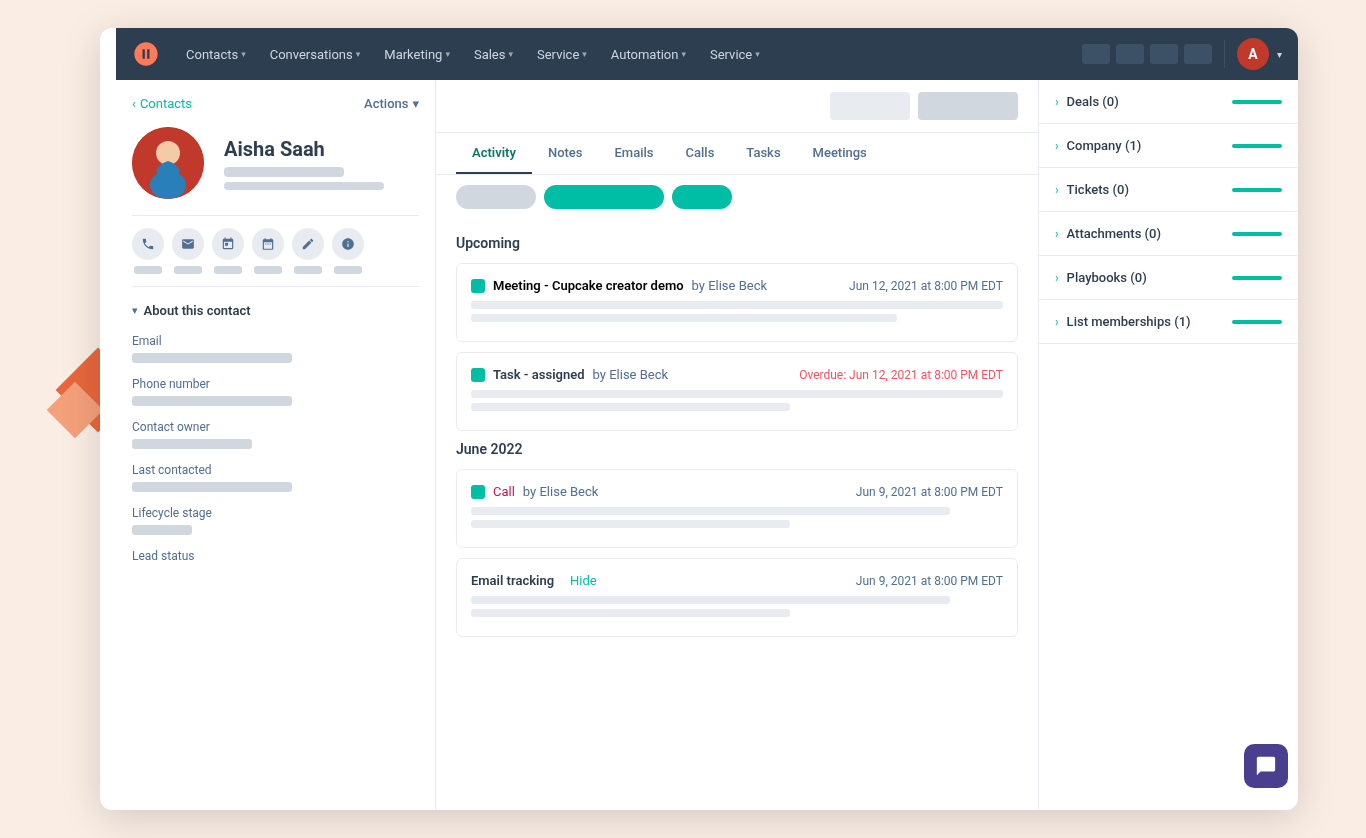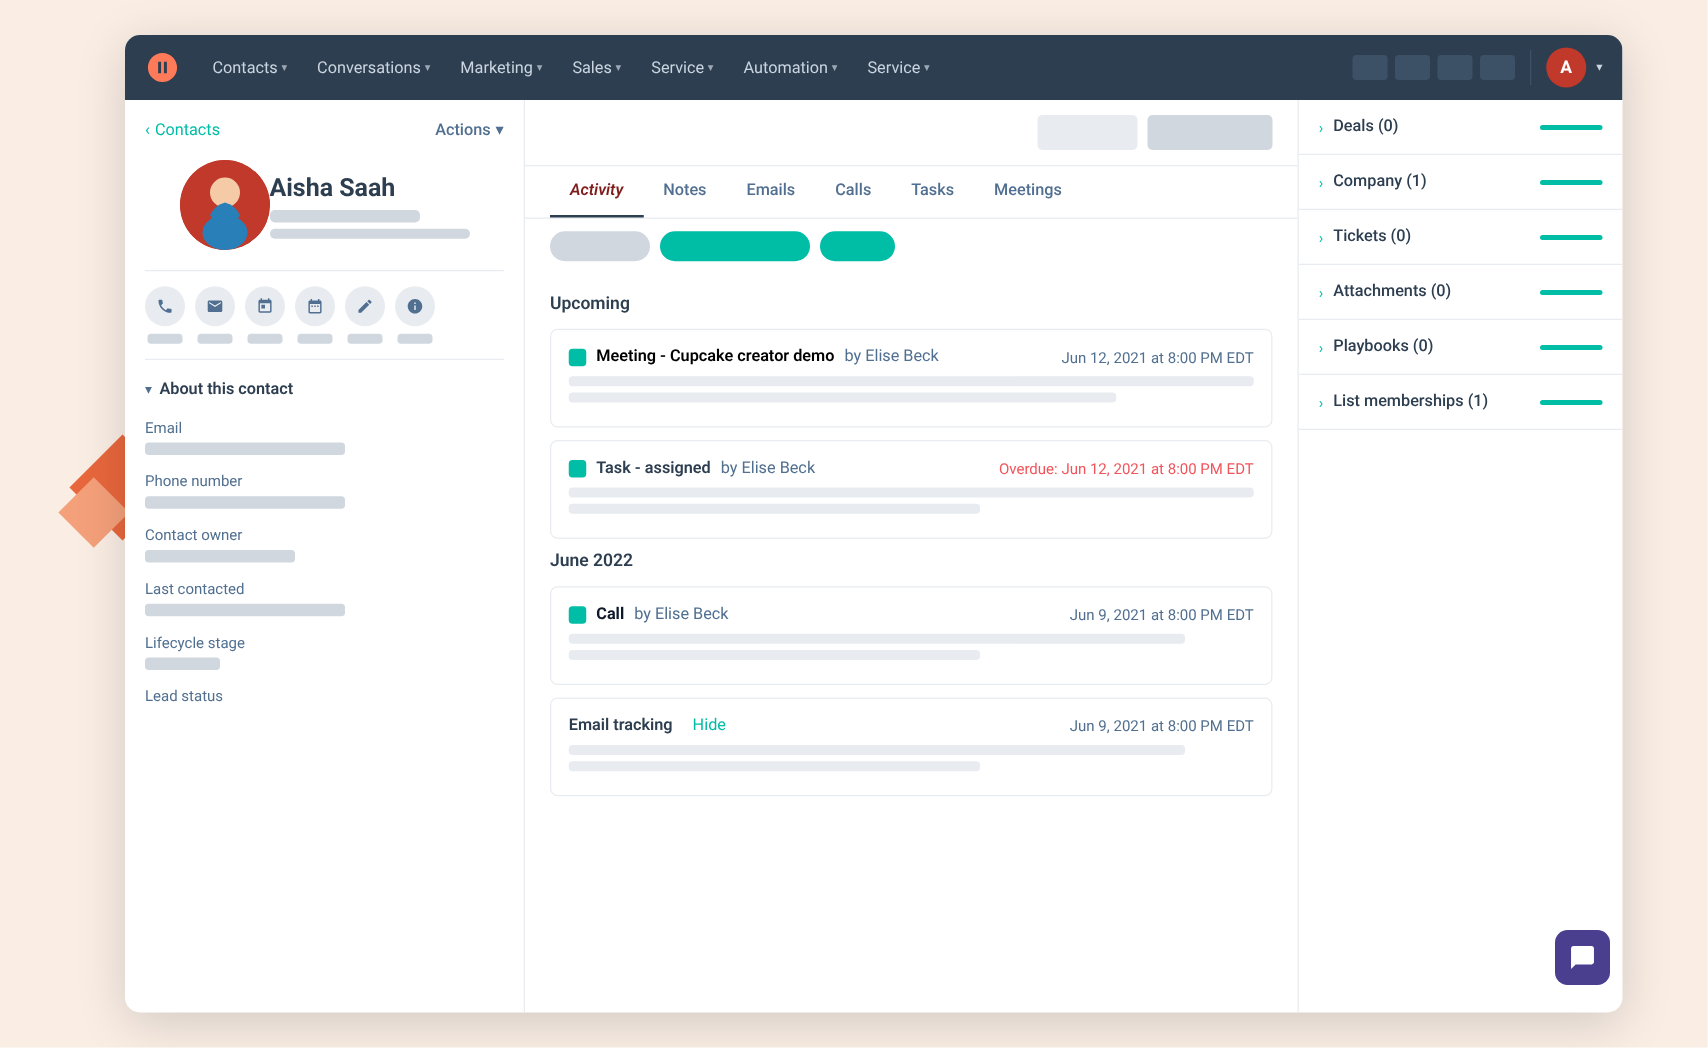--- a/index.html
+++ b/index.html
@@ -88,20 +88,21 @@
       position: absolute;
       top: 28px;
       left: 100px;
       right: 68px;
       bottom: 28px;
       background: white;
       border-radius: 12px;
       overflow: hidden;
       box-shadow: 0 8px 40px rgba(0,0,0,0.15);
       z-index: 1;
+      padding-left: 16px;
     }
 
     
     .top-nav {
       background: #2d3e50;
       height: 52px;
       display: flex;
       align-items: center;
       padding: 0 16px;
       gap: 4px;
@@ -200,23 +201,22 @@
       gap: 4px;
       cursor: pointer;
       font-weight: 500;
       text-align: right;
     }
 
     
     .contact-profile {
       display: flex;
       align-items: center;
-      gap: 0;
+      gap: 20px;
       margin-bottom: 16px;
-      justify-content: center;
     }
     .contact-avatar {
       width: 72px;
       height: 72px;
       border-radius: 50%;
       overflow: hidden;
       flex-shrink: 0;
       background: #c0392b;
       display: flex;
       align-items: center;
@@ -349,24 +349,23 @@
     }
     .tab-item {
       padding: 12px 16px;
       font-size: 13px;
       color: #516f90;
       cursor: pointer;
       border-bottom: 2px solid transparent;
       font-weight: 500;
     }
     .tab-item.active {
-      color: #7f1d1d;
+      color: #0f766e;
       border-bottom-color: #2d3e50;
       font-weight: 600;
-      font-style: italic;
     }
 
     
     .filter-bar {
       padding: 10px 20px;
       display: flex;
       gap: 8px;
       align-items: center;
     }
     .filter-pill {
@@ -724,21 +723,21 @@
           <div class="card-line w-60"></div>
         </div>
 
         <div class="june-section">
           <div class="section-title">June 2022</div>
 
           <div class="activity-card">
             <div class="card-header">
               <div class="card-title">
                 <div class="card-icon" style="background:#00bda5;"></div>
-                <span style="font-weight:700; font-size:13px; color:#0f172a;">Call</span>
+                <span style="font-weight:400; font-size:13px; color:#be185d;">Call</span>
                 <span style="font-size:13px; color:#516f90;">by Elise Beck</span>
               </div>
               <div class="card-date">Jun 9, 2021 at 8:00 PM EDT</div>
             </div>
             <div class="card-line w-90"></div>
             <div class="card-line w-60"></div>
           </div>
 
           <div class="activity-card">
             <div class="card-header">

